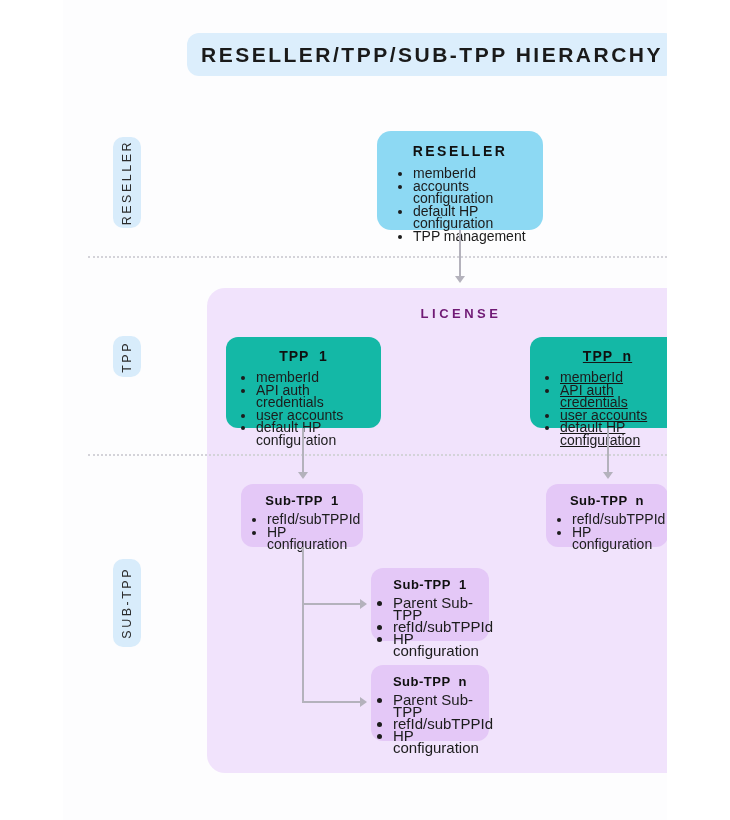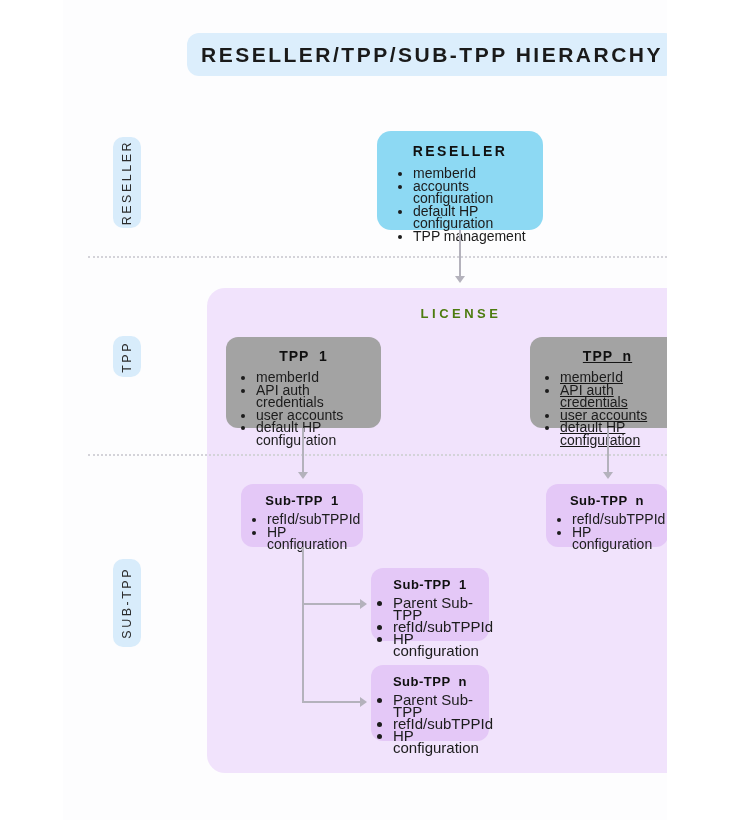--- a/index.html
+++ b/index.html
@@ -62,21 +62,21 @@
     width: 508px; height: 485px;
     background: #f1e3fc;
     border-radius: 18px;
     z-index: 1;
   }
   .license-label {
     position: absolute;
     top: 18px; left: 0; right: 0;
     text-align: center;
     font-size: 13px; font-weight: bold; letter-spacing: 3.5px;
-    color: #4d7c0f;
+    color: #701a75;
   }
 
   
   .node {
     position: absolute;
     border-radius: 12px;
     z-index: 4;
   }
   .node-title {
     text-align: center;
@@ -97,21 +97,21 @@
   .node.reseller-node {
     left: 314px; top: 131px; width: 166px; height: 99px;
     background: #8dd9f3; border-radius: 14px;
     padding: 12px 10px 0 10px;
   }
   .node.reseller-node .node-title { font-size: 14px; letter-spacing: 2.5px; margin-bottom: 8px; }
   .node.reseller-node ul { padding-left: 26px; }
 
   .node.tpp-node {
     top: 337px; width: 155px; height: 91px;
-    background: #a3a3a3;
+    background: #14b8a6;
     padding: 11px 8px 0 8px;
   }
   .node.tpp-node.n1 { left: 163px; }
   .node.tpp-node.nn { left: 467px; text-decoration: underline; }
   .node.tpp-node .node-title { font-size: 14px; letter-spacing: 1px; margin-bottom: 7px; }
   .node.tpp-node ul { padding-left: 22px; }
 
   .node.sub-node {
     top: 484px; width: 122px; height: 63px;
     background: #e4c8f7;

